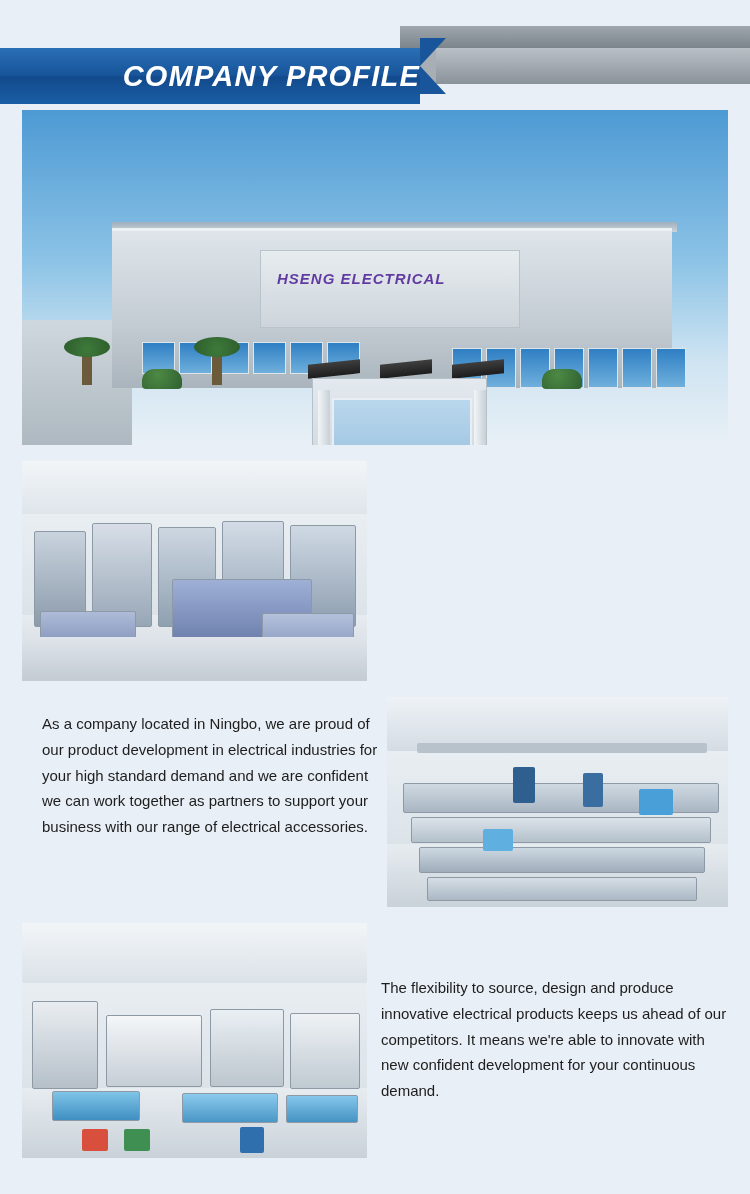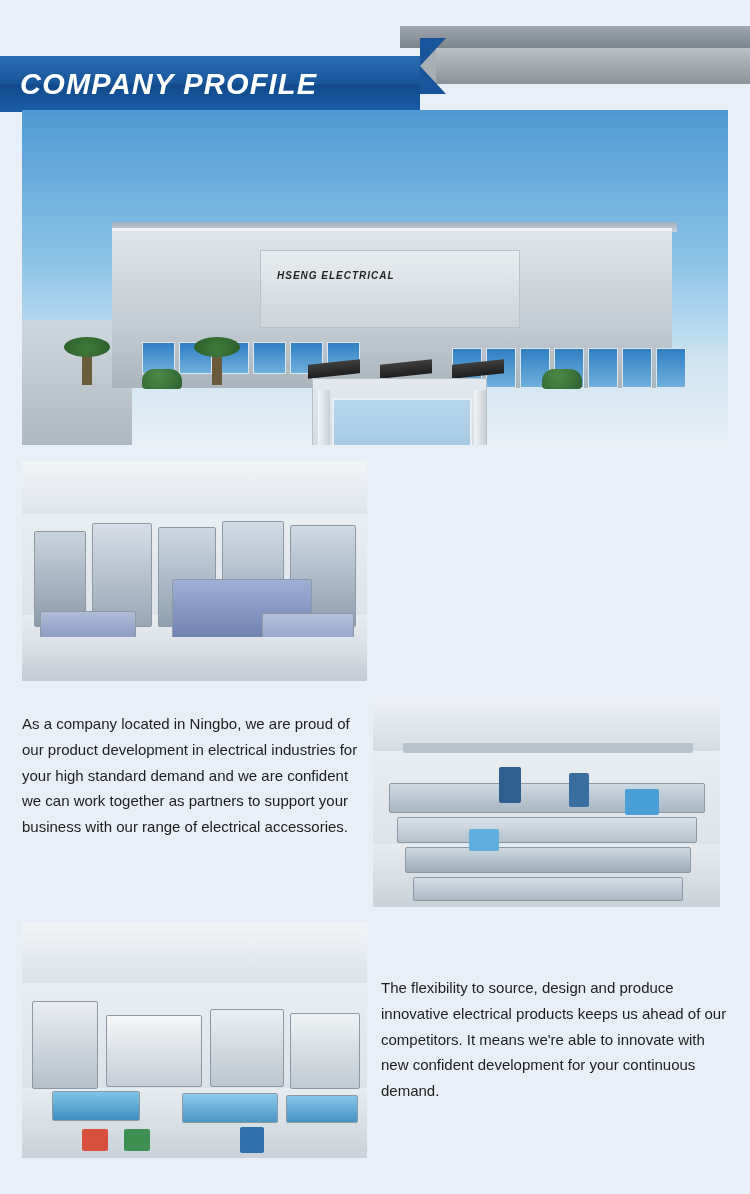--- a/index.html
+++ b/index.html
@@ -21,26 +21,27 @@
   
   .header {
     position: relative;
     width: 750px;
     height: 110px;
     background: #e9eff6;
   }
   .header-bar {
     position: absolute;
     left: 0;
-    top: 56px;
+    top: 48px;
     width: 420px;
     height: 56px;
     background: linear-gradient(180deg,#2a6fb5 0%, #18559b 48%, #124a8c 52%, #1a5ea6 100%);
     display: flex;
     align-items: center;
+    justify-content: flex-end;
   }
   .header-title {
     color: #ffffff;
     font-size: 29px;
     font-weight: bold;
     font-style: italic;
     letter-spacing: 1.2px;
     padding-left: 20px;
     white-space: nowrap;
   }
@@ -112,22 +113,22 @@
   }
   .bld-upper {
     position: absolute;
     left: 238px; top: 140px; width: 260px; height: 78px;
     background: linear-gradient(180deg,#e7ecef 0%, #cdd5db 100%);
     border: 1px solid #b9c3ca;
   }
   .bld-sign {
     position: absolute;
     left: 255px; top: 160px;
-    font-size: 10px; font-weight: bold; font-style: italic;
-    color: #000000; letter-spacing: 1px;
+    font-size: 15px; font-weight: bold; font-style: italic;
+    color: #4c1d95; letter-spacing: 1px;
     opacity: .85;
   }
   .win-row {
     position: absolute;
     display: flex; gap: 4px;
   }
   .win {
     background: linear-gradient(180deg,#2f7fc4,#6fb0dc);
     border: 1px solid #dfe6eb;
   }
@@ -206,20 +207,21 @@
     margin-top: 16px;
     gap: 14px;
   }
   .row2 .photo { width: 345px; height: 220px; }
   .row2 .text { width: 347px; padding-top: 2px; }
 
   .row3 {
     display: flex;
     margin-top: 16px;
     gap: 6px;
+    margin-left: 20px;
   }
   .row3 .text { width: 345px; padding-top: 14px; }
   .row3 .photo { width: 347px; height: 210px; }
 
   .row4 {
     display: flex;
     margin-top: 16px;
     gap: 14px;
   }
   .row4 .photo { width: 345px; height: 235px; }

